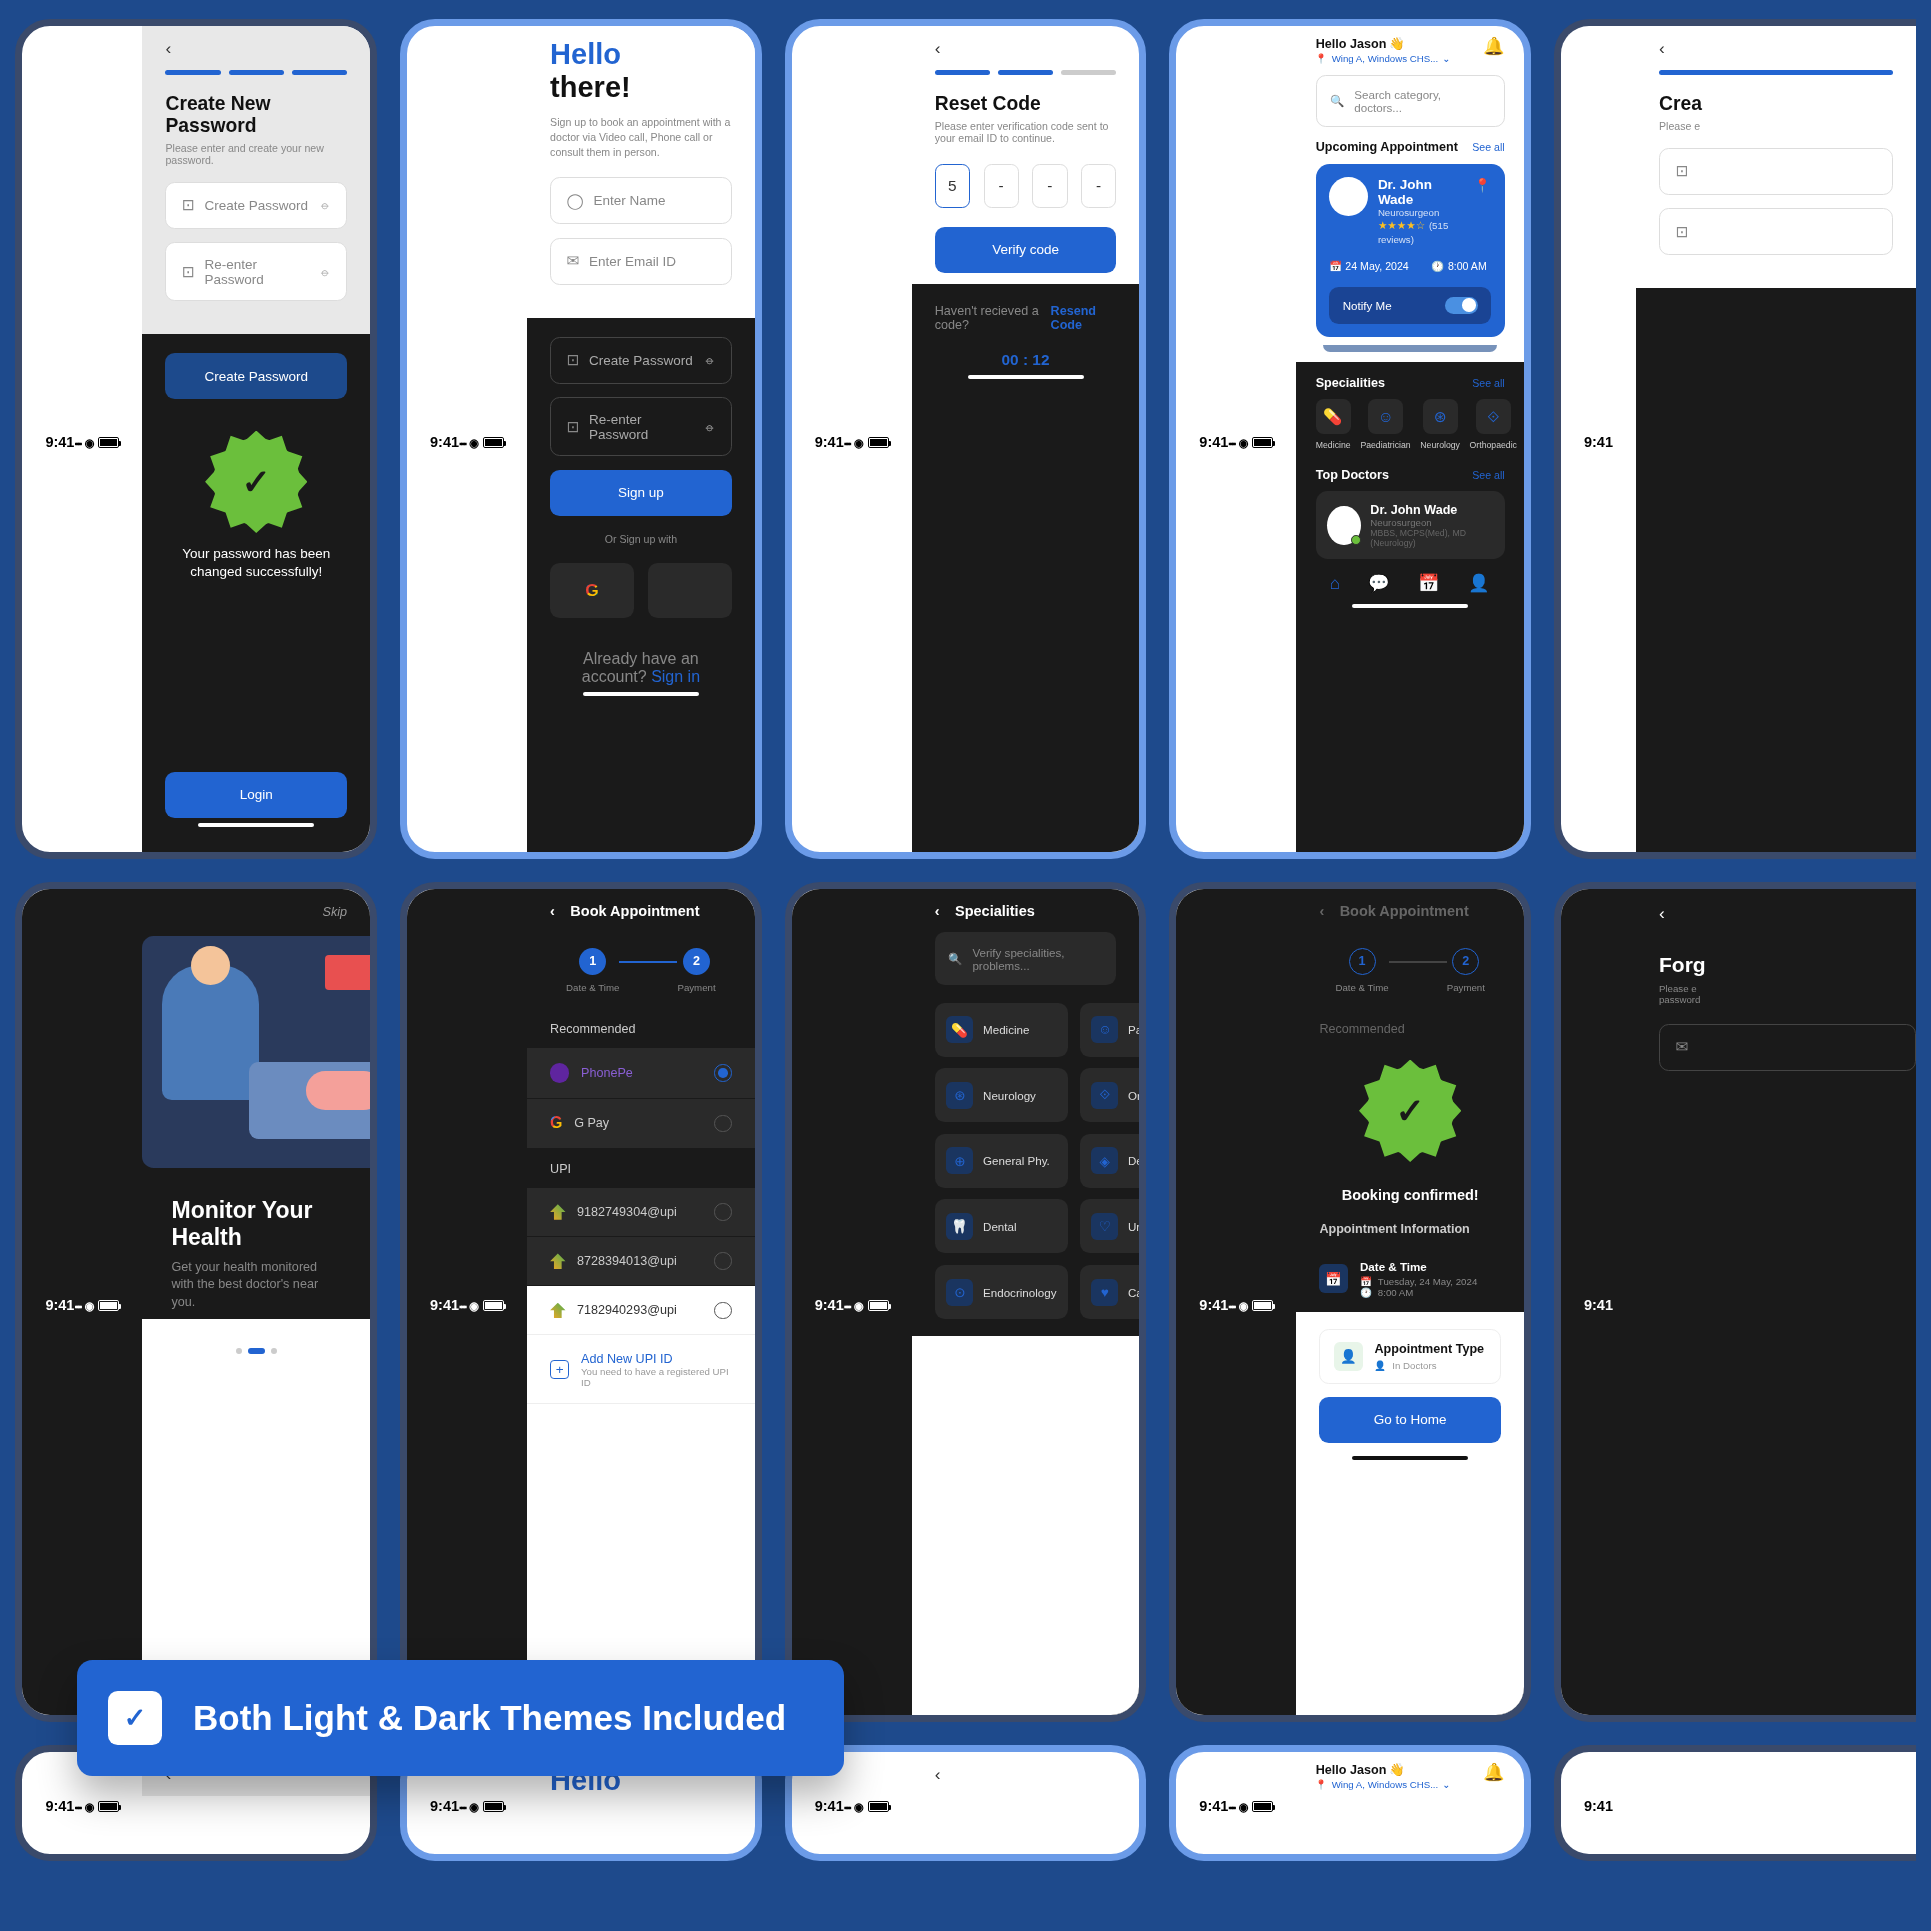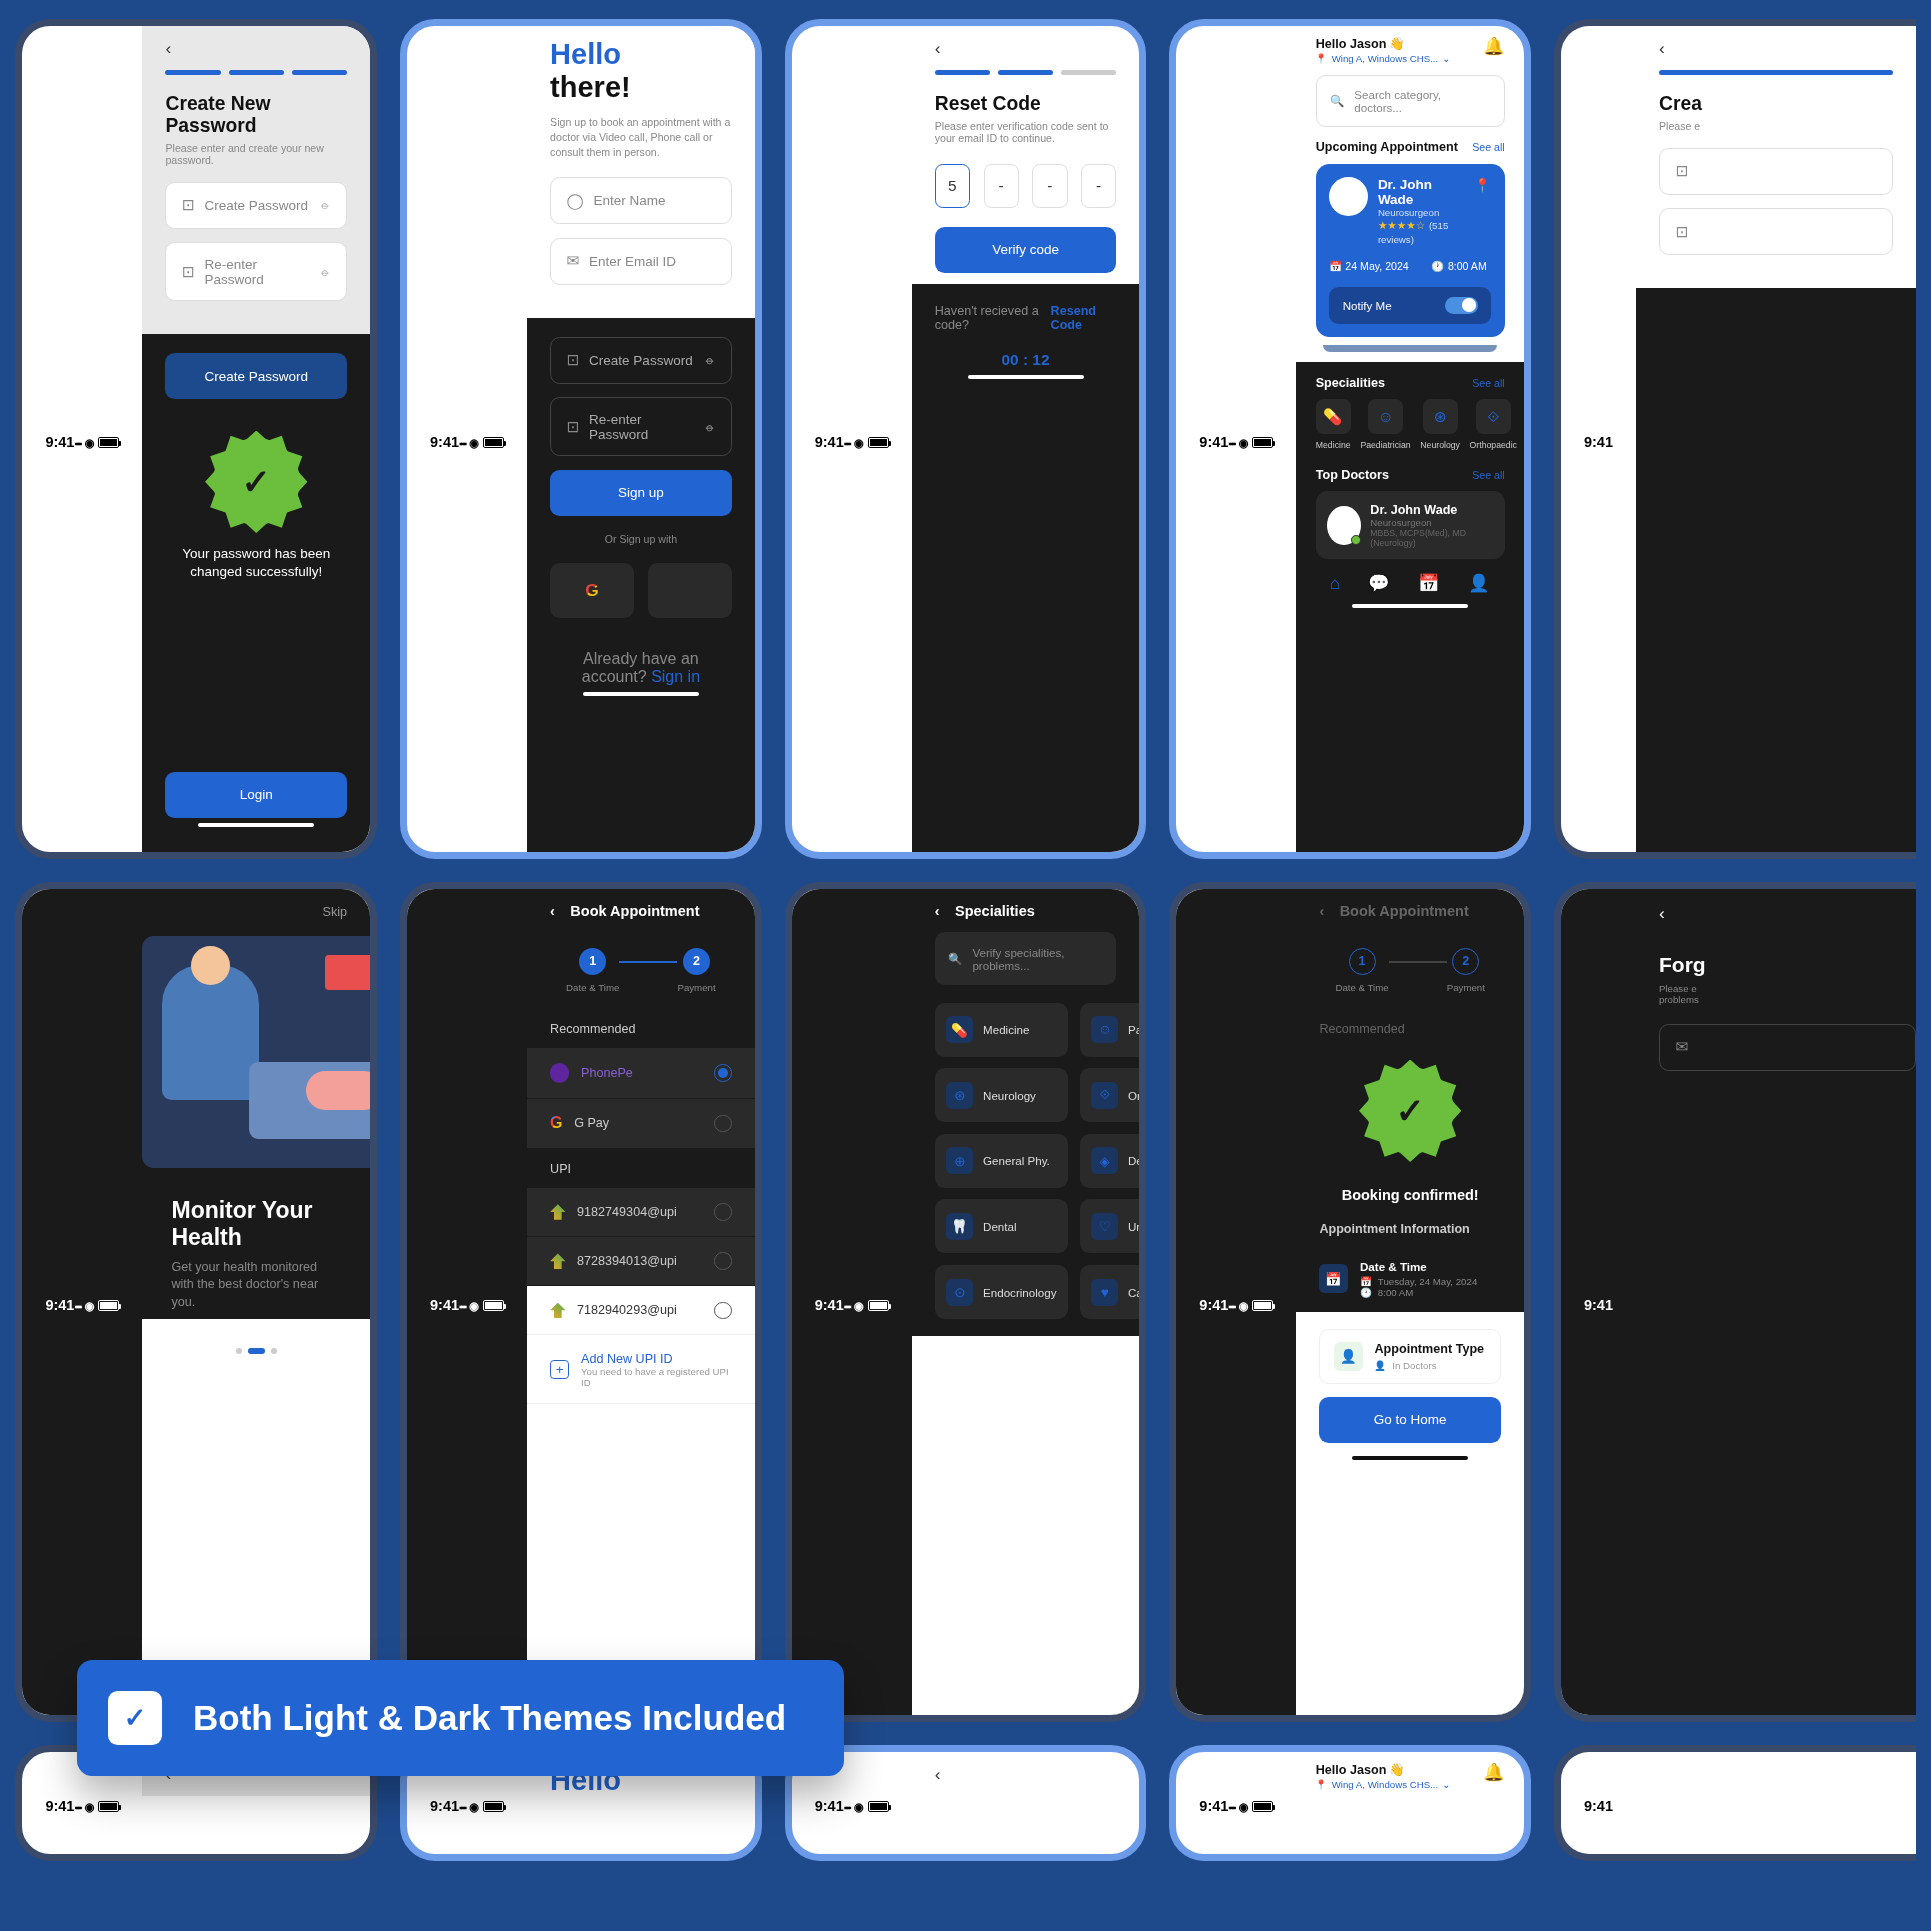--- a/index.html
+++ b/index.html
@@ -101,21 +101,21 @@
 .doc-info .dr-spec { color: #888; font-size: 9.7px; }
 .doc-info .dr-cred { color: #666; font-size: 8.7px; }
 .bottom-nav { display: flex; justify-content: space-around; padding: 13.5px 0 3.9px; background: #1a1a1a; }
 .nav-icon { color: #666; font-size: 17.4px; }
 .nav-icon.active { color: #2264d1; }
 .home-ind { width: 116px; height: 3.9px; background: #fff; border-radius: 2.9px; margin: 5.8px auto; }
 .home-ind.dark { background: #111; }
 
 
 .s6 { background: #1a1a1a; color: #fff; }
-.skip { text-align: right; color: #999; padding: 15.4px 23px 7.7px; font-size: 12.6px; }
+.skip { text-align: right; color: #999; padding: 15.4px 23px 7.7px; font-size: 12.6px; font-style: italic; }
 .illustration { width: 270px; height: 232px; margin: 9.7px auto; background: #2a3a5c; border-radius: 11.6px; position: relative; overflow: hidden; }
 .illu-person { position: absolute; left: 19.3px; top: 29px; width: 97px; height: 135px; background: #4a7ab8; border-radius: 39px 39px 9.7px 9.7px; }
 .illu-person::before { content: ''; position: absolute; top: -19.3px; left: 29px; width: 39px; height: 39px; background: #f4c49a; border-radius: 50%; }
 .illu-bed { position: absolute; right: 9.7px; bottom: 29px; width: 154px; height: 77px; background: #6b8cbf; border-radius: 9.7px; }
 .illu-patient { position: absolute; right: 29px; bottom: 58px; width: 77px; height: 39px; background: #f4a09a; border-radius: 19.3px; }
 .illu-screen { position: absolute; top: 19.3px; right: 39px; width: 48px; height: 35px; background: #e85050; border-radius: 3.9px; }
 .onb-title { font-size: 23px; font-weight: 700; padding: 19.3px 29px 7.7px; }
 .onb-sub { font-size: 12.6px; color: #888; padding: 0 29px; line-height: 1.4; }
 .s6-white { background: #fff; flex: 1; margin-top: 7.7px; padding: 29px; text-align: center; }
 .dots { display: flex; justify-content: center; gap: 5.8px; }
@@ -657,21 +657,21 @@
 
 <div class="phone dark-frame" style="border-radius: 35px 0 0 35px; border-right: 0;">
   <div class="status-bar dark">
     <span>9:41</span>
   </div>
   <div class="content" style="background:#1a1a1a; padding: 13.5px 0 0 23px;">
     <span style="color:#fff; font-size:17.4px">‹</span>
     <div style="height:29px"></div>
     <div class="s10-title">Forg</div>
     <div class="s10-sub">Please e</div>
-    <div class="s10-sub">problems</div>
+    <div class="s10-sub">password</div>
     <div class="input-row dark" style="margin-top:19.3px">
       <span class="input-icon">✉</span>
     </div>
   </div>
 </div>
 
 <div class="phone dark-frame" style="height:116px">
   <div class="status-bar">
     <span>9:41</span>
     <span class="status-icons">

